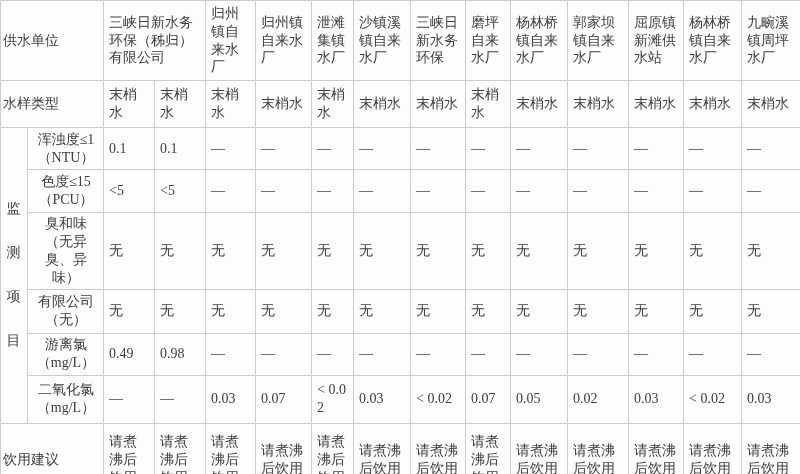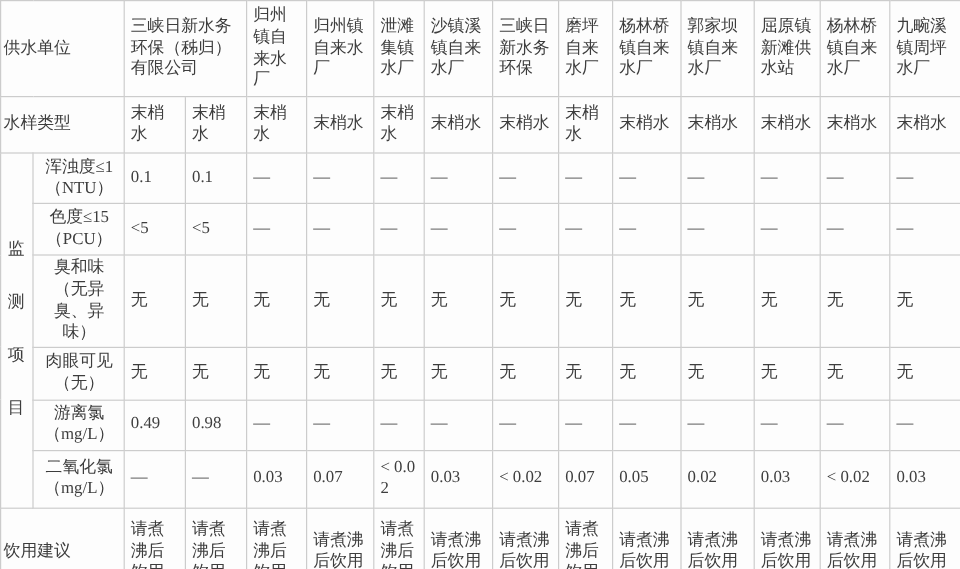--- a/index.html
+++ b/index.html
@@ -155,21 +155,21 @@
         <td class="data">无</td>
         <td class="data">无</td>
         <td class="data">无</td>
         <td class="data">无</td>
         <td class="data">无</td>
         <td class="data">无</td>
         <td class="data">无</td>
         <td class="data">无</td>
       </tr>
       <tr style="height: 44px;">
-        <th class="param">肉眼可见（无）</th>
+        <th class="param">有限公司（无）</th>
         <td class="data">无</td>
         <td class="data">无</td>
         <td class="data">无</td>
         <td class="data">无</td>
         <td class="data">无</td>
         <td class="data">无</td>
         <td class="data">无</td>
         <td class="data">无</td>
         <td class="data">无</td>
         <td class="data">无</td>

